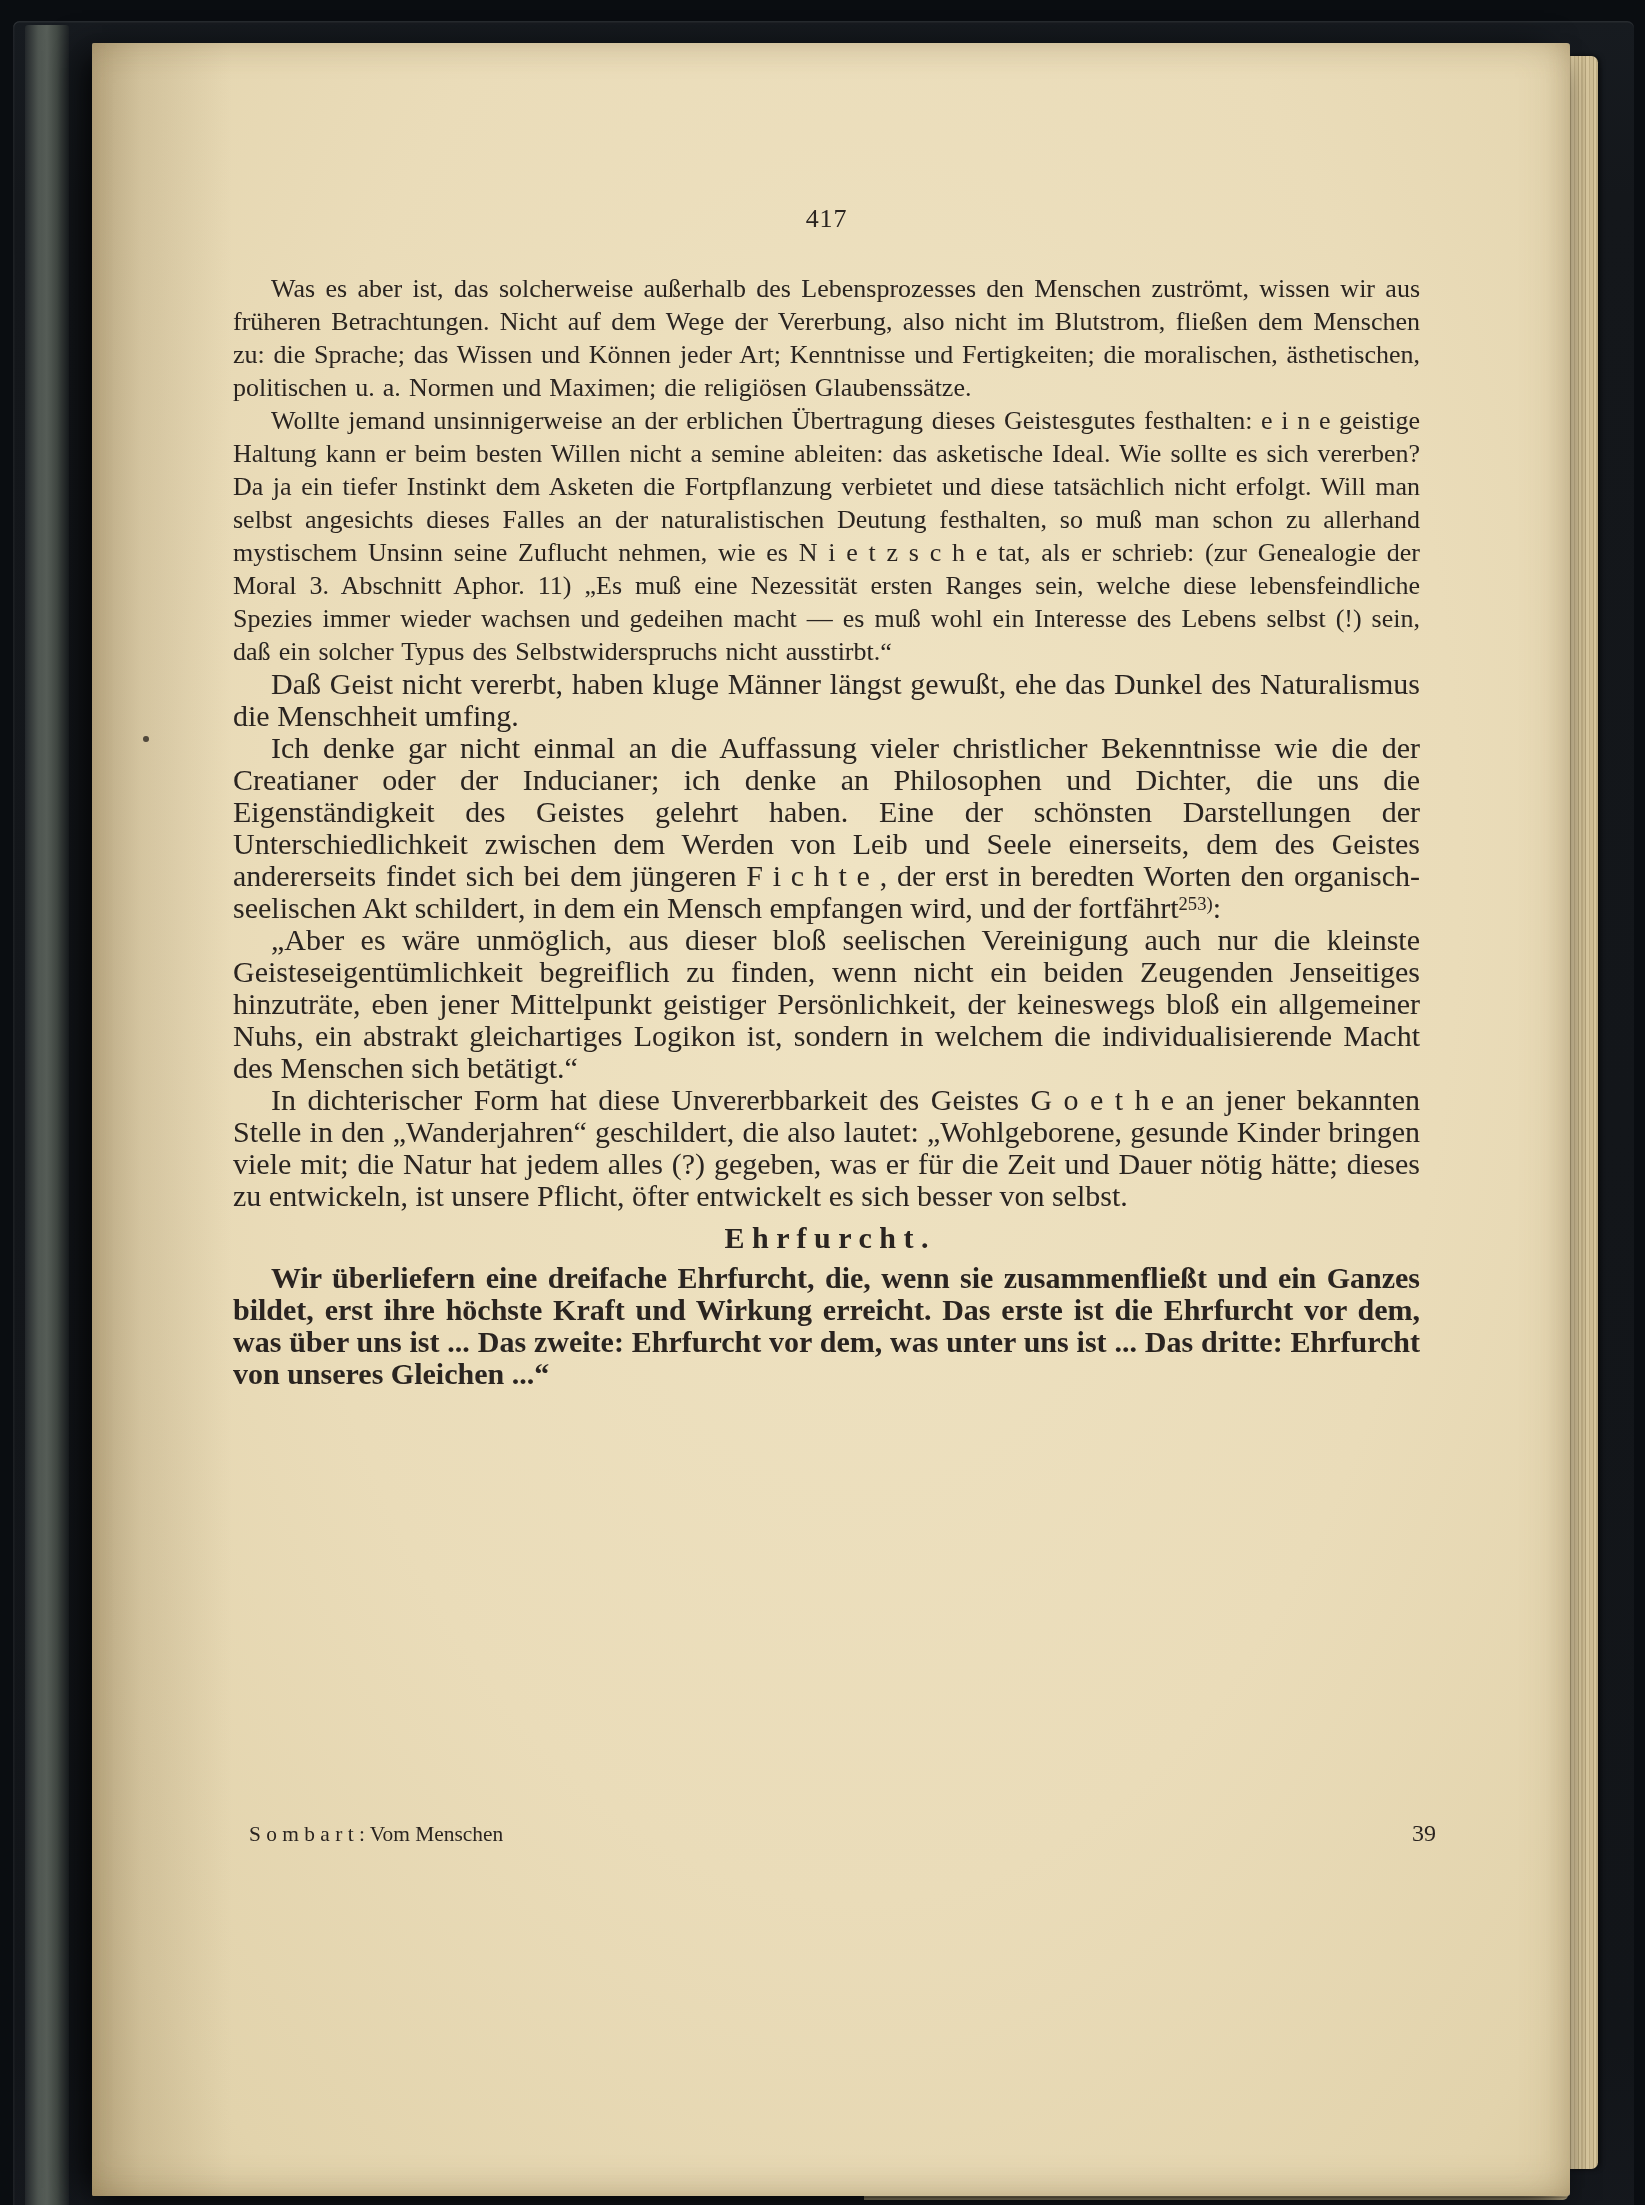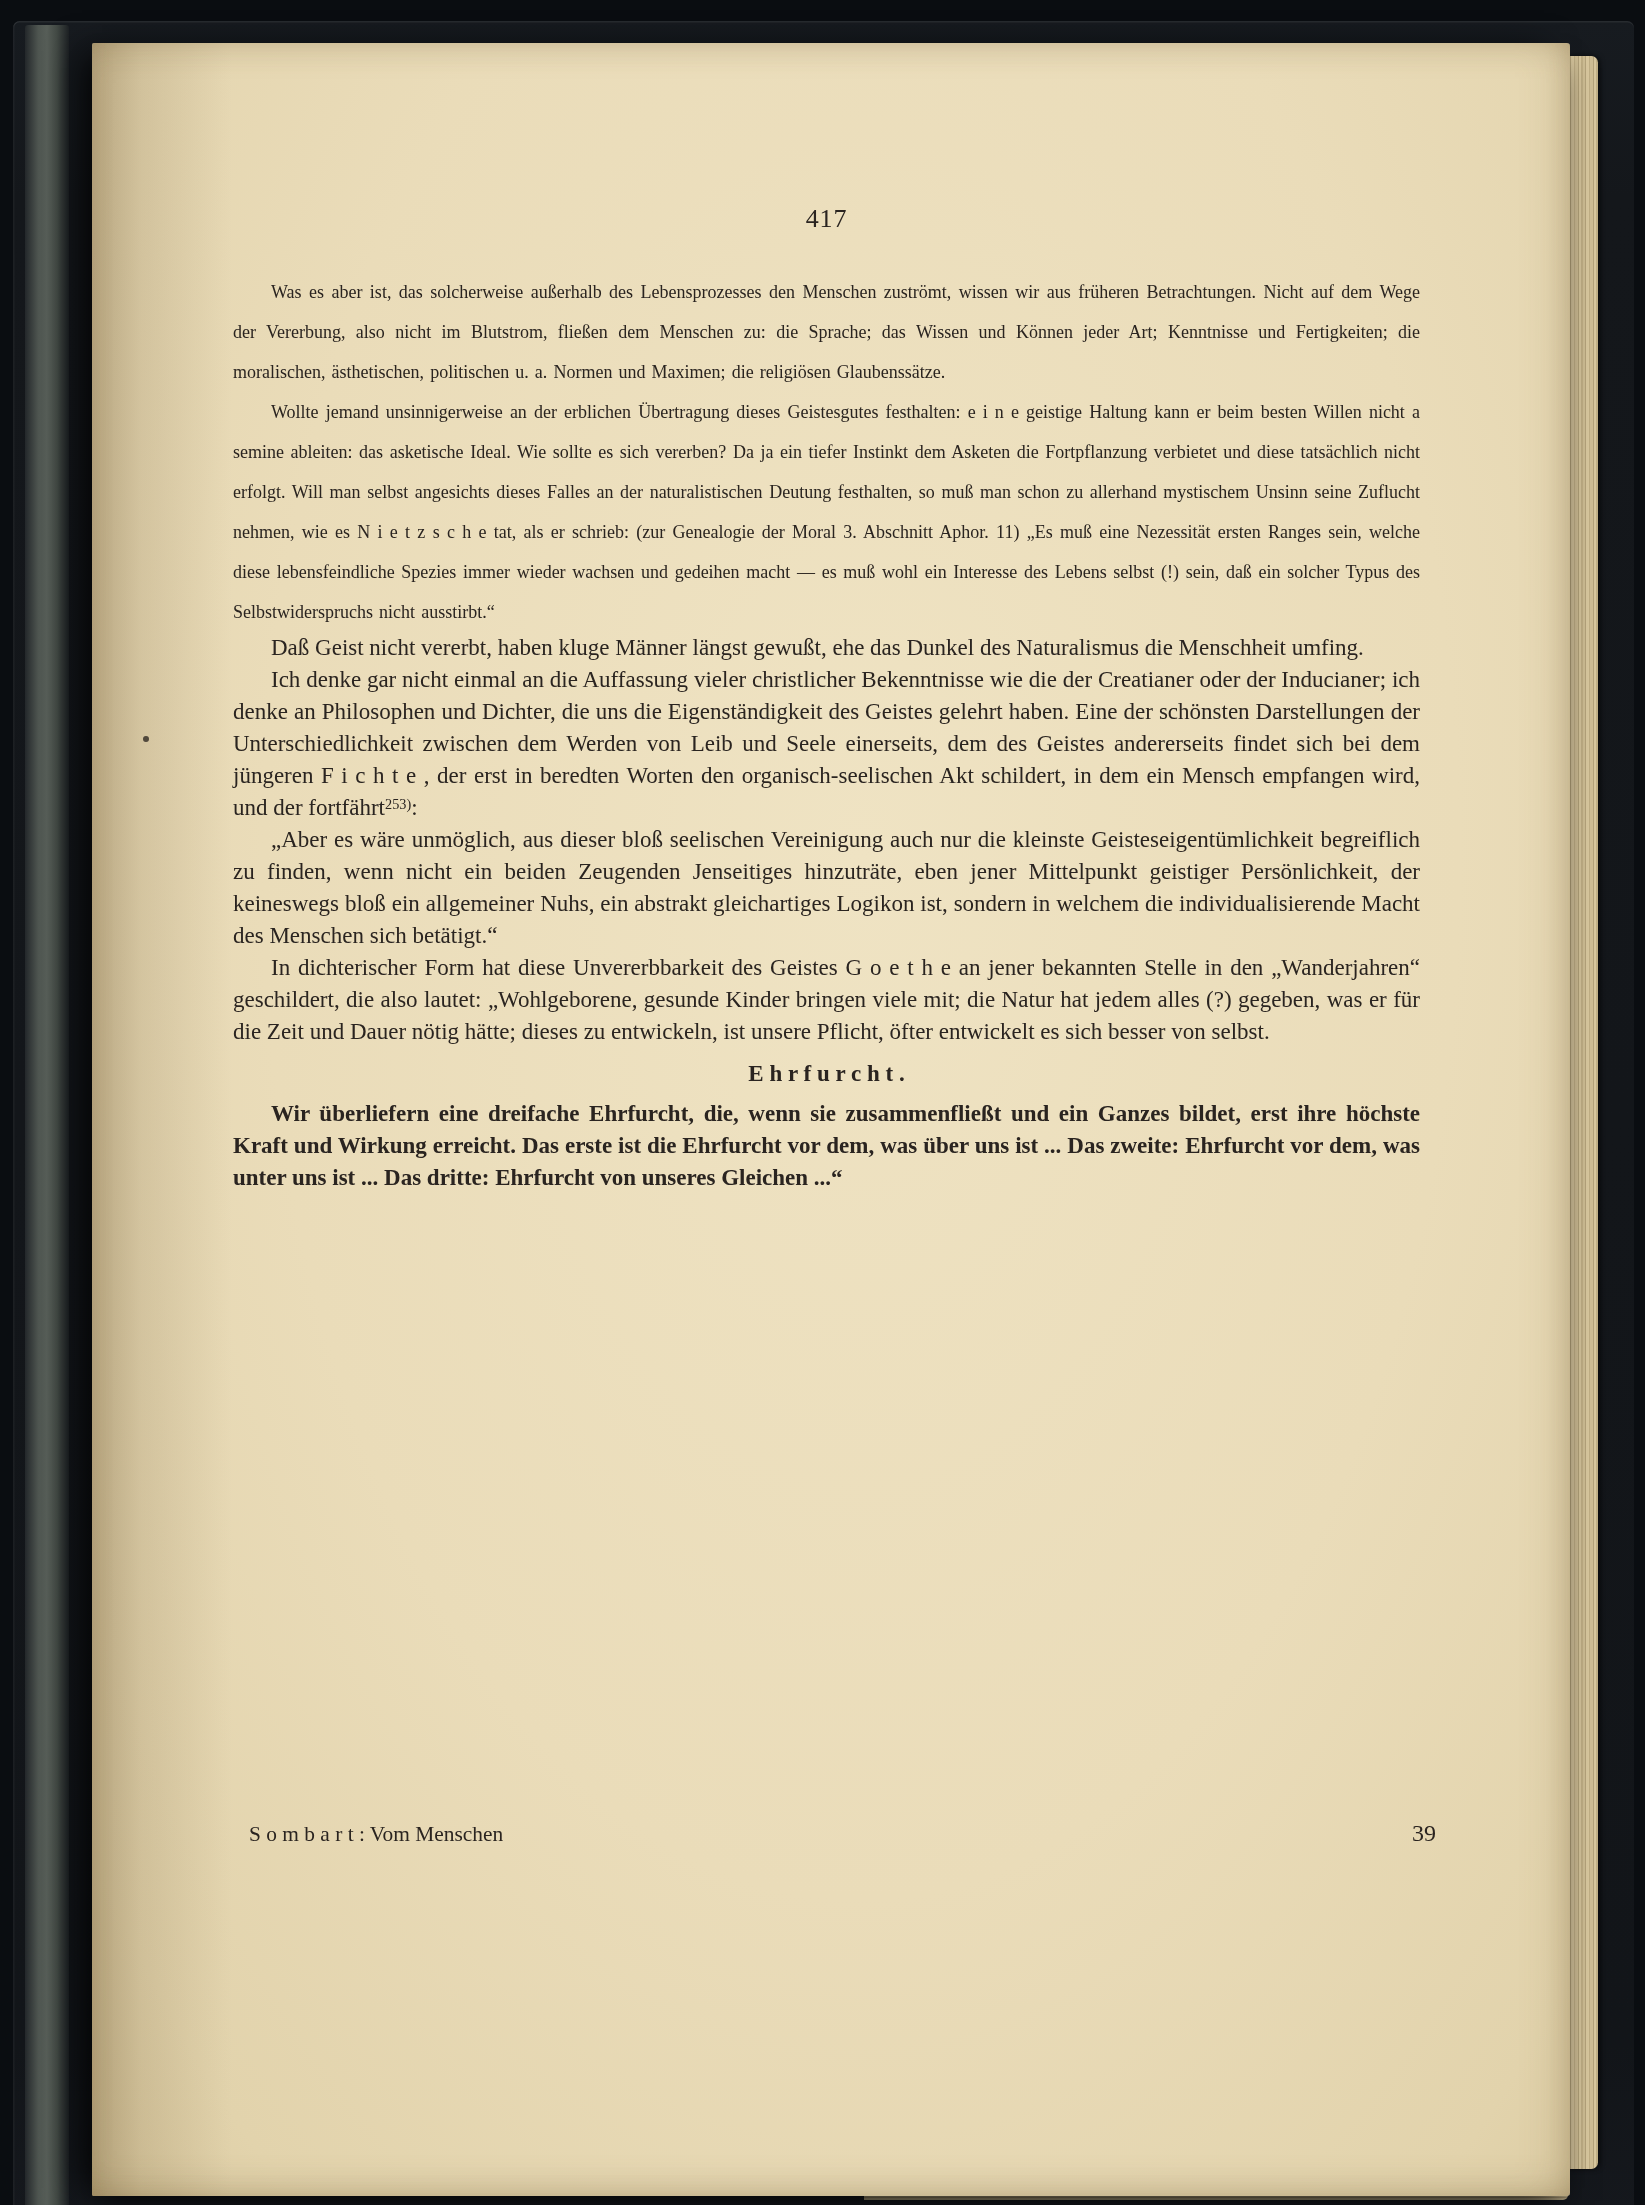--- a/index.html
+++ b/index.html
@@ -79,22 +79,22 @@
     letter-spacing: 0.8px;
     color: #2a2420;
     margin-bottom: 38px;
   }
 
   .para {
     margin: 0;
     color: #2a2420;
     text-align: justify;
   }
-  .para.main  { font-size: 18px; line-height: 40px; word-spacing: 1.6px; }
-  .para.small { font-size: 23px; line-height: 32px; }
+  .para.main  { font-size: 26px; line-height: 33px; word-spacing: 1.6px; }
+  .para.small { font-size: 30px; line-height: 32px; }
   .para.indent { text-indent: 38px; }
   .para.bold  { font-weight: bold; }
   .para.heading {
     text-align: center;
     font-weight: bold;
     text-indent: 0;
     margin: 10px 0 8.2px;
   }
   .para.gap-top { margin-top: 10px; }
 

